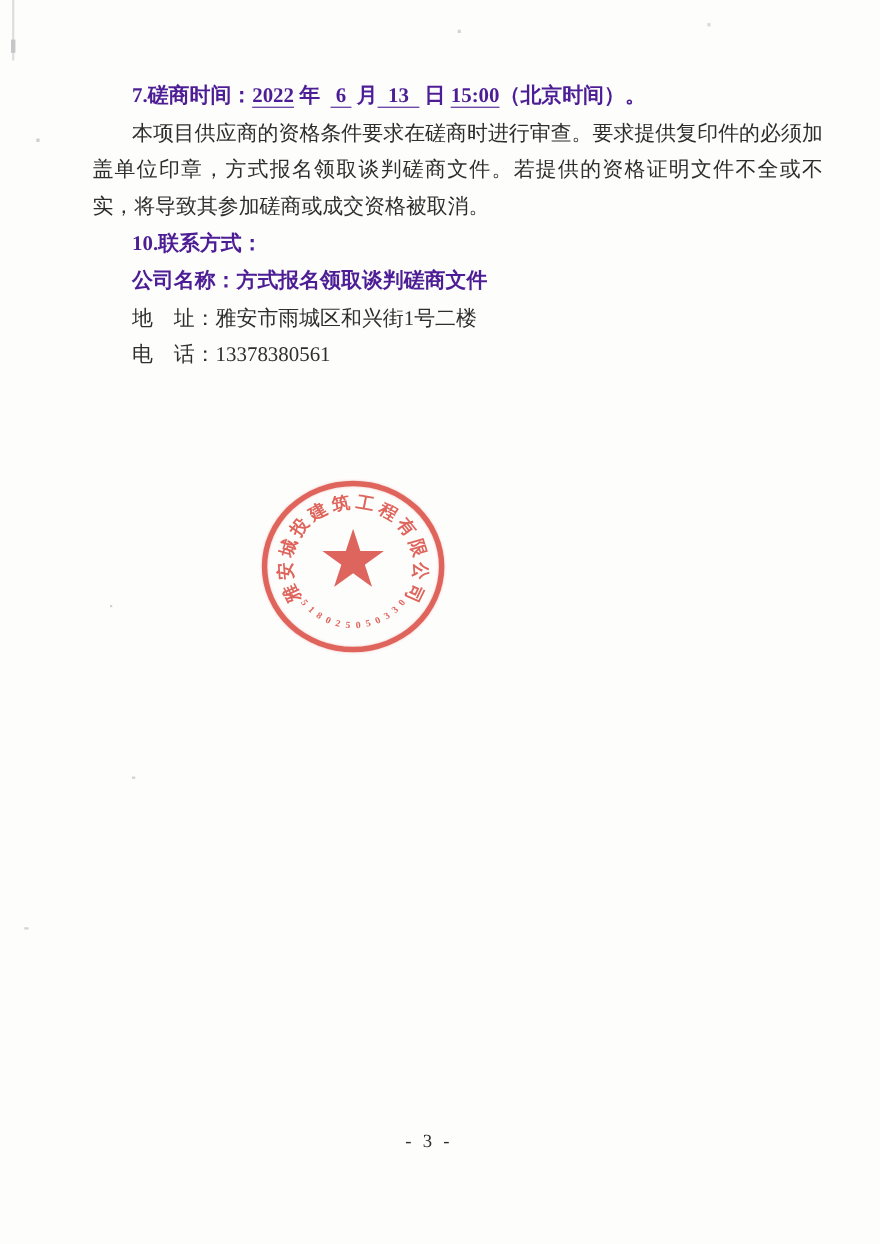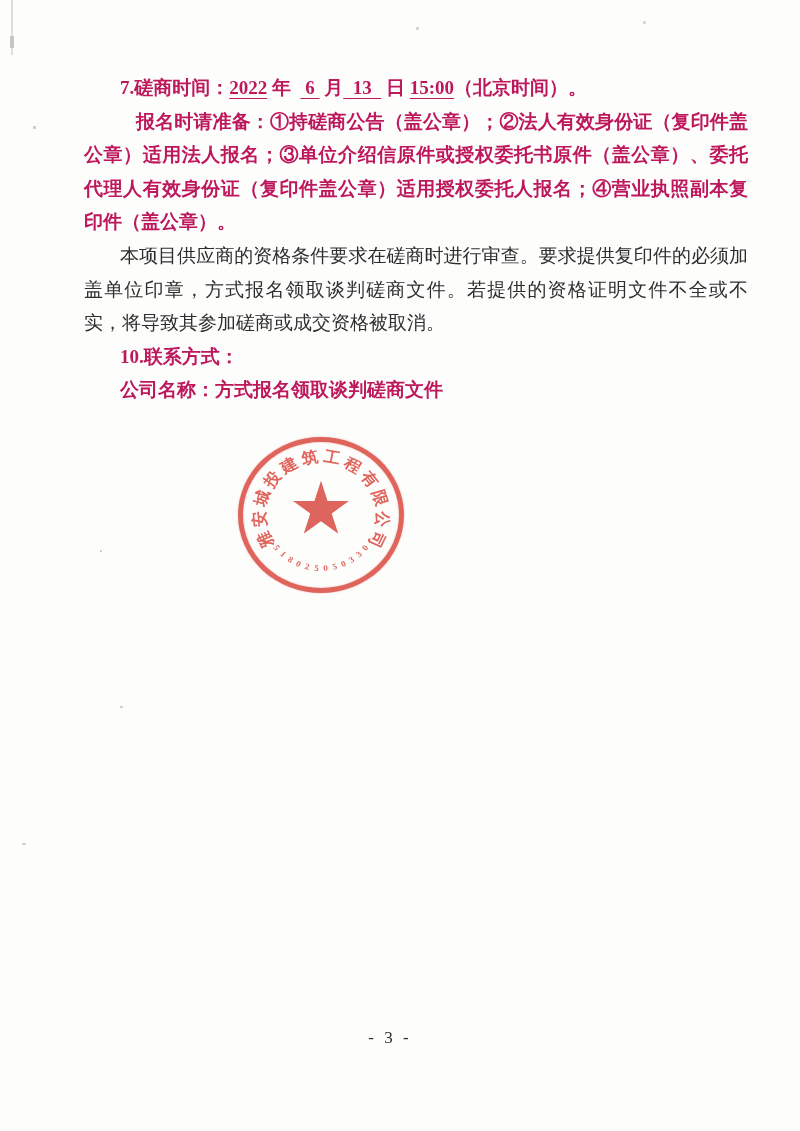--- a/index.html
+++ b/index.html
@@ -14,21 +14,21 @@
   .content{
     position:absolute;left:0;top:0;width:800px;
     box-sizing:border-box;
     padding:71px 52px 0 84px;
     font-size:19px;line-height:33.6px;
     text-align:justify;
   }
   .content p{margin:0;padding:0;}
   .ind2{text-indent:36px;}
   .ind3{text-indent:52px;}
-  .bold{font-weight:700;color:#be185d;}
+  .bold{font-weight:700;color:#4c1d95;}
   .pre{white-space:pre-wrap;}
   .u{text-decoration:underline;text-underline-offset:4px;}
   
   .stamp{
     position:absolute;left:238px;top:437px;width:166px;height:156px;
     mix-blend-mode:multiply;opacity:.88;z-index:5;
   }
   .stamp-ring{
     position:absolute;inset:0;border:5px solid #dc4f46;border-radius:50%;
     box-shadow:0 0 2px rgba(220,79,70,.45), inset 0 0 2px rgba(220,79,70,.45);
@@ -69,29 +69,30 @@
   <div class="art" style="left:22px;top:843px;width:4px;height:2px;background:#d5d5d5;"></div>
   <div class="art" style="left:100px;top:550px;width:2px;height:2px;background:#cfcfcf;"></div>
 
   <div class="content">
 
     <p class="ind2 bold pre"><span>7.磋商时间：</span><span class="u">2022</span><span> 年  </span><span class="u"> 6 </span><span> 月</span><span class="u">  13  </span><span> 日 </span><span class="u">15:00</span><span>（北京时间）。</span></p>
 
 
 
 
-    <p class="ind3 bold">报名时请准备：①持磋商公告（盖公章）；②法人有效身份证（复印件盖公章）适用法人报名；③单位介绍信原件或授权委托书原件（盖公章）、委托代理人有效身份证（复印件盖公章）适用授权委托人报名；④营业执照副本复印件（盖公章）。</p>
 
     <p class="ind2">本项目供应商的资格条件要求在磋商时进行审查。要求提供复印件的必须加盖单位印章，方式报名领取谈判磋商文件。若提供的资格证明文件不全或不实，将导致其参加磋商或成交资格被取消。</p>
 
     <p class="ind2 bold">10.联系方式：</p>
 
     <p class="ind2 bold"><span>公司名称：</span><span>方式报名领取谈判磋商文件</span></p>
 
+    <p class="ind2"><span>地　址：</span><span>雅安市雨城区和兴街1号二楼</span></p>
 
+    <p class="ind2"><span>电　话：</span><span>13378380561</span></p>
 
 
   </div>
 
   <div class="stamp">
     <div class="stamp-ring"></div>
     <div class="stamp-star"></div>
     <div class="stamp-arc arc-co" id="stamp-co">
         <span style="color: rgb(220, 79, 70); transform: translate(-50%, -50%) rotate(-115deg) translate(0px, -61px);">雅</span>
         <span style="color: rgb(220, 79, 70); transform: translate(-50%, -50%) rotate(-94.0909deg) translate(0px, -61px);">安</span>

